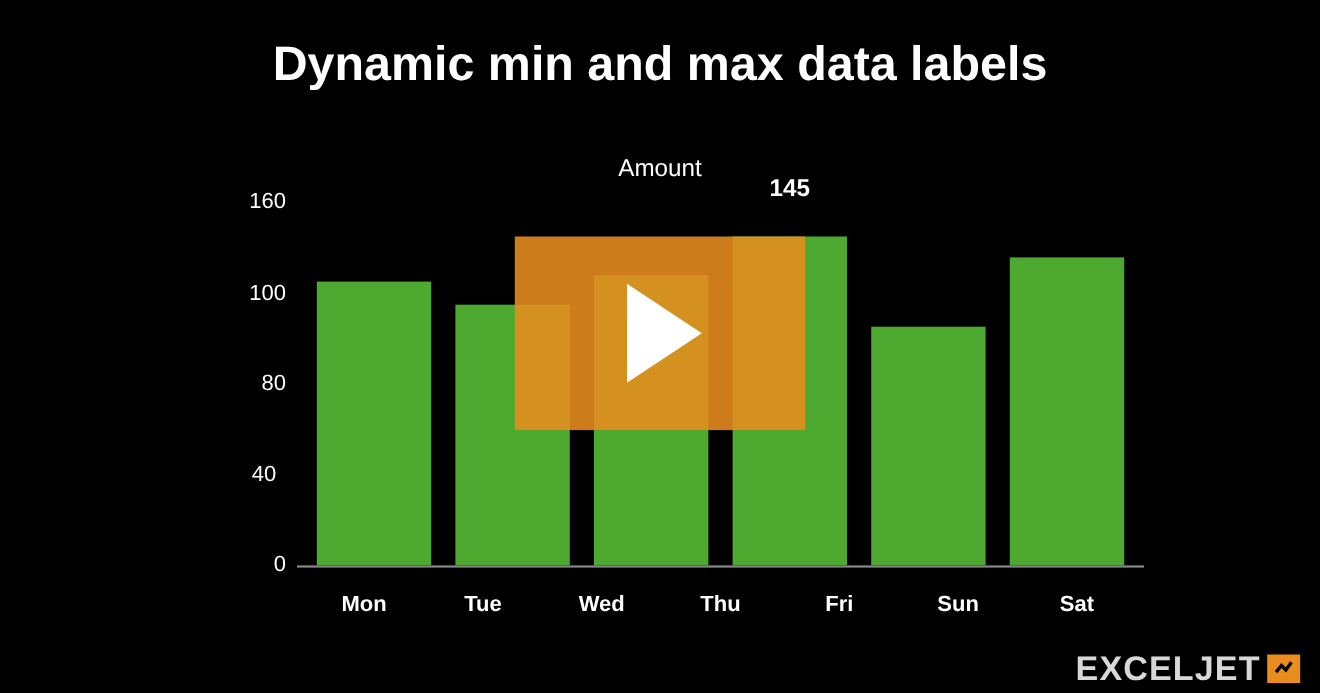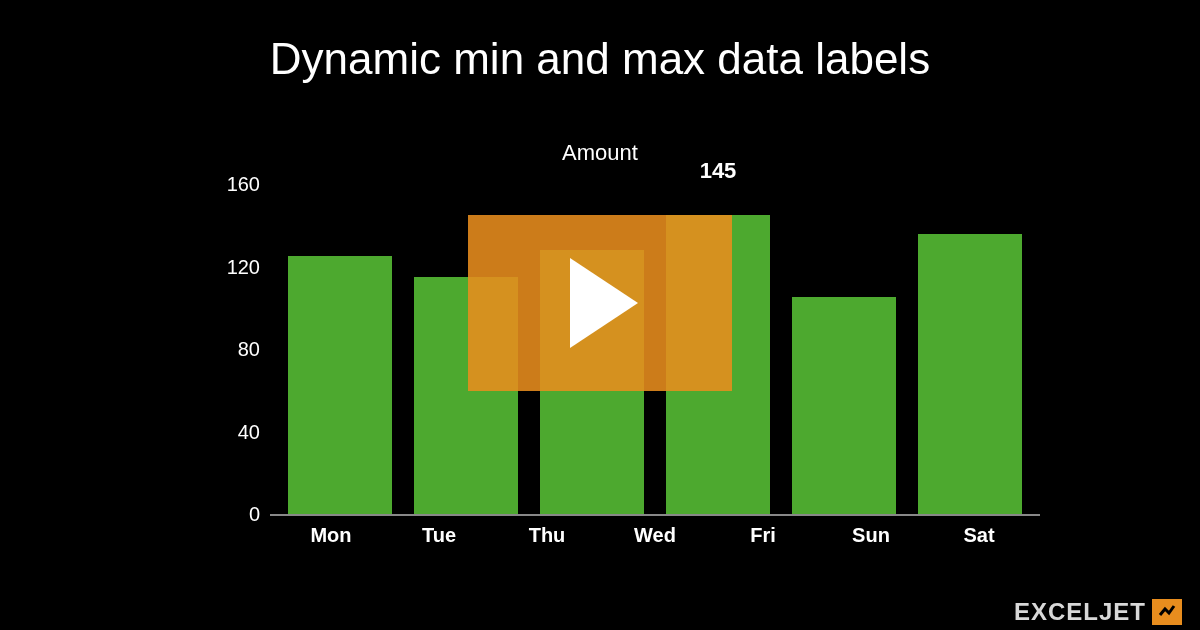--- a/index.html
+++ b/index.html
@@ -9,21 +9,21 @@
     font-family: "Segoe UI", Arial, sans-serif;
     color: #fff;
     position: relative;
   }
   .title {
     position: absolute;
     top: 34px;
     left: 0; right: 0;
     text-align: center;
     font-size: 44px;
-    font-weight: 400;
+    font-weight: 700;
   }
   .chart-title {
     position: absolute;
     top: 140px;
     left: 0; right: 0;
     text-align: center;
     font-size: 22px;
     font-weight: 400;
   }
   .chart {
@@ -81,21 +81,21 @@
   }
   .xlabels {
     position: absolute;
     left: 70px;
     right: 0;
     bottom: 0;
     height: 48px;
     display: flex;
     justify-content: space-around;
     gap: 22px;
-    padding: 0 18px;
+    padding: 14px 18px;
   }
   .xlabel {
     flex: 1;
     text-align: center;
     font-size: 20px;
     font-weight: 600;
     padding-top: 8px;
   }
   .play-btn {
     position: absolute;
@@ -112,21 +112,21 @@
   .play-btn svg { display: block; }
   .brand {
     position: absolute;
     right: 18px;
     bottom: 4px;
     display: flex;
     align-items: center;
     gap: 6px;
   }
   .brand-text {
-    font-size: 24px;
+    font-size: 31px;
     font-weight: 800;
     letter-spacing: 1px;
     color: #d8d8d8;
   }
   .brand-mark {
     width: 30px; height: 26px;
     background: #e88d1e;
     display: flex; align-items: center; justify-content: center;
   }
 </style>
@@ -153,30 +153,30 @@
           <div class="bar-label" style="bottom: 90.625%;">145</div>
         </div>
         <div class="bar-wrap">
           <div class="bar" style="height: 65.625%; background: rgb(77, 169, 47);"></div>
         </div>
         <div class="bar-wrap">
           <div class="bar" style="height: 85%; background: rgb(77, 169, 47);"></div>
         </div>
       </div>
   <div class="ytick" style="bottom: 0%;">0</div>
-      <div class="ytick" style="bottom: 25%;">40</div>
+      <div class="ytick" style="bottom: 25%; text-align: center;">40</div>
       <div class="ytick" style="bottom: 50%;">80</div>
-      <div class="ytick" style="bottom: 75%;">120</div>
+      <div class="ytick" style="bottom: 75%;">100</div>
       <div class="ytick" style="bottom: 100%;">160</div>
     </div>
   <div class="xlabels" id="xlabels">
       <div class="xlabel">Mon</div>
       <div class="xlabel">Tue</div>
+      <div class="xlabel">Wed</div>
       <div class="xlabel">Thu</div>
-      <div class="xlabel">Wed</div>
       <div class="xlabel">Fri</div>
       <div class="xlabel">Sun</div>
       <div class="xlabel">Sat</div>
     </div>
 </div>
 
 <div class="play-btn">
   <svg width="80" height="90" viewBox="0 0 80 90">
     <polygon points="10,0 10,90 78,45" fill="#ffffff"></polygon>
   </svg>

